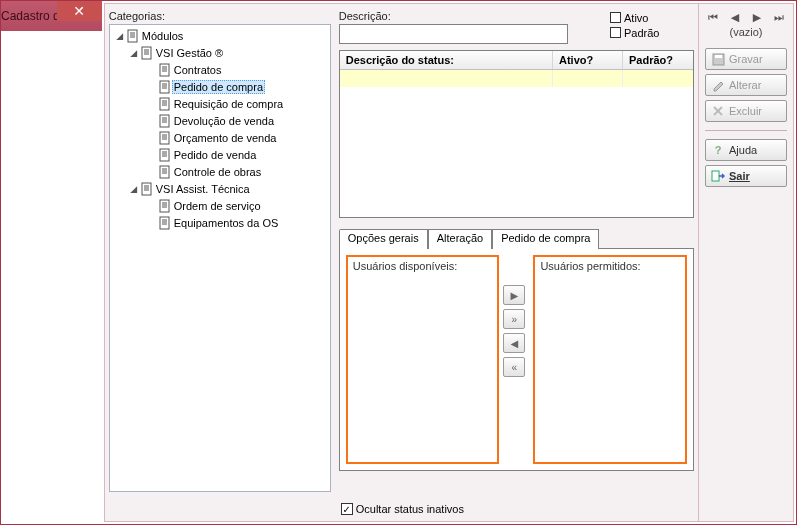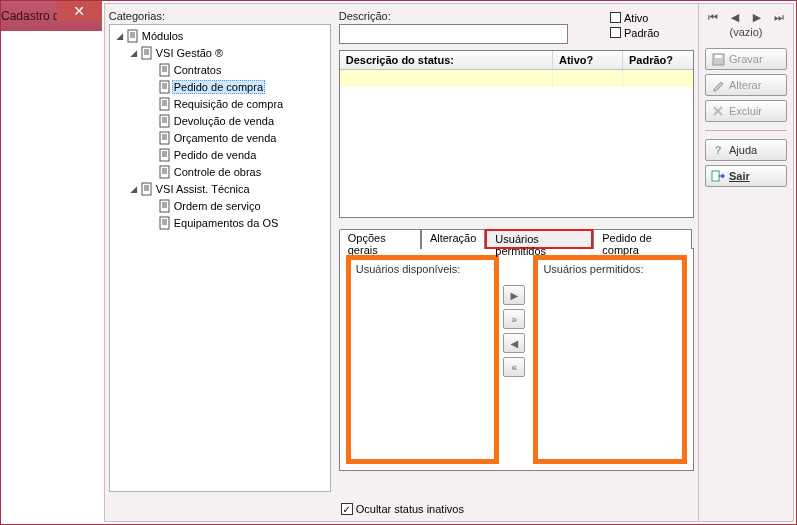--- a/index.html
+++ b/index.html
@@ -39,21 +39,21 @@
 .gc.c1 { flex: 1; }
 .gc.c2 { width: 70px; }
 .gc.c3 { width: 70px; border-right: none; }
 .tabs-area { margin-top: 10px; border: 1px solid #808080; background: #fff; height: 223px; position: relative; }
 .tabstrip { display: flex; position: relative; top: -20px; left: -1px; height: 20px; }
 .tab { border: 1px solid #808080; border-bottom: none; background: #f0f0f0; padding: 2px 8px; margin-right: 0px; position: relative; }
 .tab.active-highlight { border: 2px solid #e02020; z-index: 2; }
 .tab.plain { background: #fff; }
 .tab:first-child { border-top-left-radius: 2px; }
 .tab-content { position: absolute; top: 0; left: 0; right: 0; bottom: 0; padding: 6px; display: flex; gap: 4px; }
-.listcol { flex: 1; border: 5px solid #f97316; background: #fff; }
+.listcol { flex: 1; border: 2px solid #f97316; background: #fff; }
 .listcol .list-label { padding: 3px 5px; color: #333; }
 .transfer { width: 26px; display: flex; flex-direction: column; gap: 4px; justify-content: flex-start; padding-top: 30px; }
 .tbtn { width: 22px; height: 20px; background: linear-gradient(#fdfdfd,#e3e3e3); border: 1px solid #9a9a9a; border-radius: 2px; display: flex; align-items: center; justify-content: center; color: #666; font-size: 10px; }
 .bottom-check { position: absolute; bottom: 6px; left: 6px; display: flex; align-items: center; gap: 3px; }
 .bottom-check .cb { width: 12px; height: 12px; border: 1px solid #333; background: #fff; display: flex; align-items: center; justify-content: center; font-size: 10px; color: #000; }
 .right-panel { width: 95px; padding: 6px 6px; border-left: 1px solid #d9b7be; }
 .nav-row { display: flex; justify-content: space-between; margin-bottom: 2px; }
 .nav-btn { width: 16px; height: 14px; color: #555; display: flex; align-items: center; justify-content: center; font-size: 11px; }
 .nav-status { text-align: center; color: #444; margin-bottom: 10px; }
 .rbtn { width: 100%; height: 22px; border: 1px solid #9a9a9a; background: linear-gradient(#fefefe,#e6e6e6); border-radius: 2px; display: flex; align-items: center; gap: 4px; padding: 0 5px; margin-bottom: 4px; color: #333; }
@@ -243,21 +243,20 @@
             <div class="gc c2"></div>
             <div class="gc c3"></div>
         </div>
       </div>
 
       <div style="height:20px;"></div>
       <div class="tabs-area">
         <div class="tabstrip">
           <div class="tab plain">Opções gerais</div>
           <div class="tab plain">Alteração</div>
-          <div class="tab active-highlight">Usuários permitidos</div>
           <div class="tab plain">Pedido de compra</div>
         </div>
         <div class="tab-content">
           <div class="listcol">
             <div class="list-label">Usuários disponíveis:</div>
           </div>
           <div class="transfer">
             <div class="tbtn">▶</div>
             <div class="tbtn">»</div>
             <div class="tbtn">◀</div>

